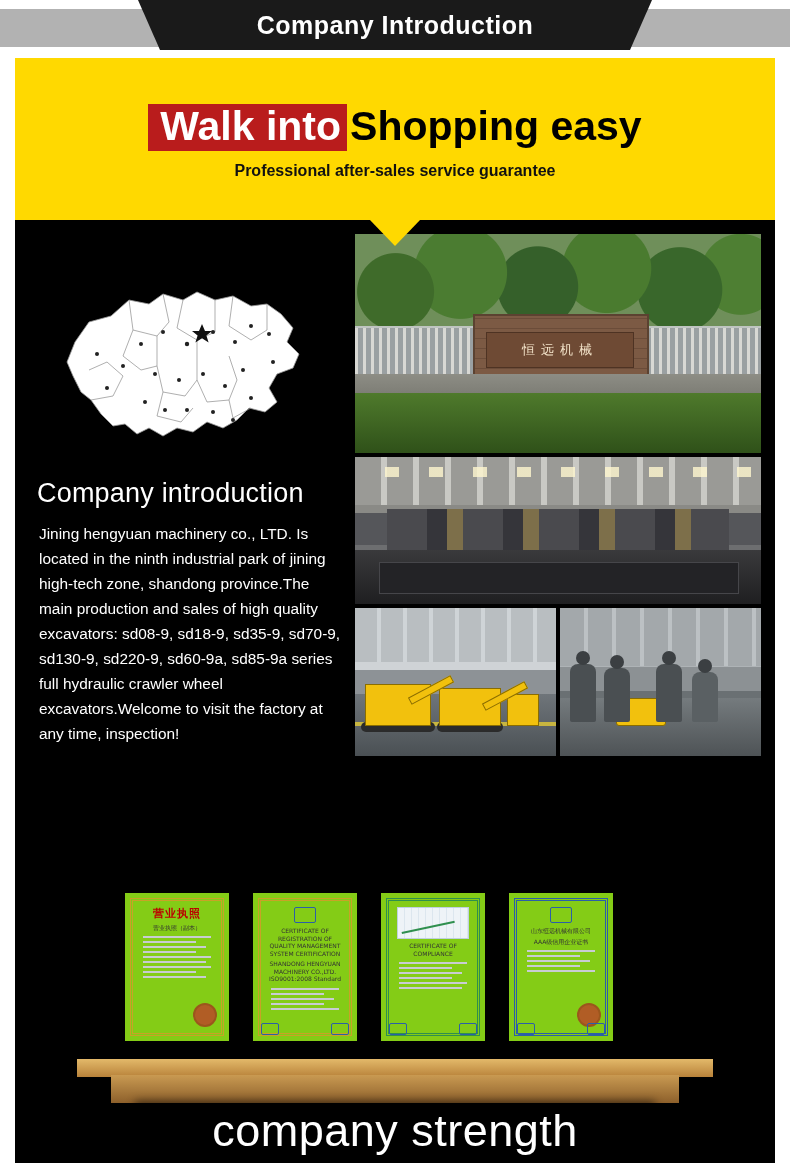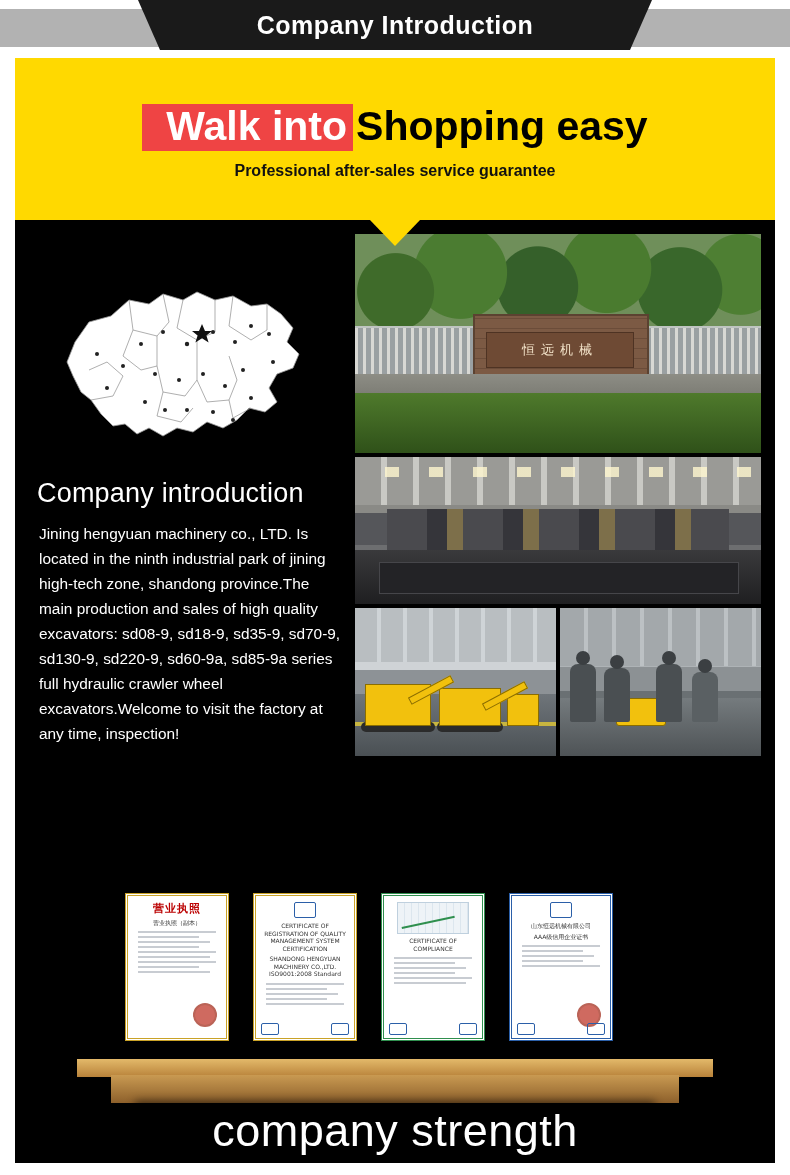--- a/index.html
+++ b/index.html
@@ -102,23 +102,23 @@
   }
   .headline {
     display: flex;
     align-items: baseline;
     font-size: 41px;
     font-weight: bold;
     color: #000000;
     line-height: 1.05;
   }
   .headline-hl {
-    background: #ef4444;
+    background: #b91c1c;
     color: #ffffff;
-    padding: 1px 6px 3px 24px;
+    padding: 1px 6px 3px 12px;
   }
   .headline-rest {
     margin-left: 3px;
   }
   .subline {
     margin-top: 11px;
     font-size: 16px;
     color: #111111;
     font-weight: bold;
   }
@@ -339,23 +339,24 @@
   .certs {
     position: absolute;
     left: 110px;
     bottom: 122px;
     display: flex;
     gap: 24px;
   }
   .cert {
     width: 104px;
     height: 148px;
-    background: #ffffff;
+    background: #84cc16;
     box-shadow: 0 3px 8px rgba(0,0,0,.6);
     position: relative;
+    padding: 5px;
     box-sizing: border-box;
   }
   .cert-inner {
     width: 100%;
     height: 100%;
     box-sizing: border-box;
     border: 3px double #c9a227;
     padding: 6px 5px;
     display: flex;
     flex-direction: column;

